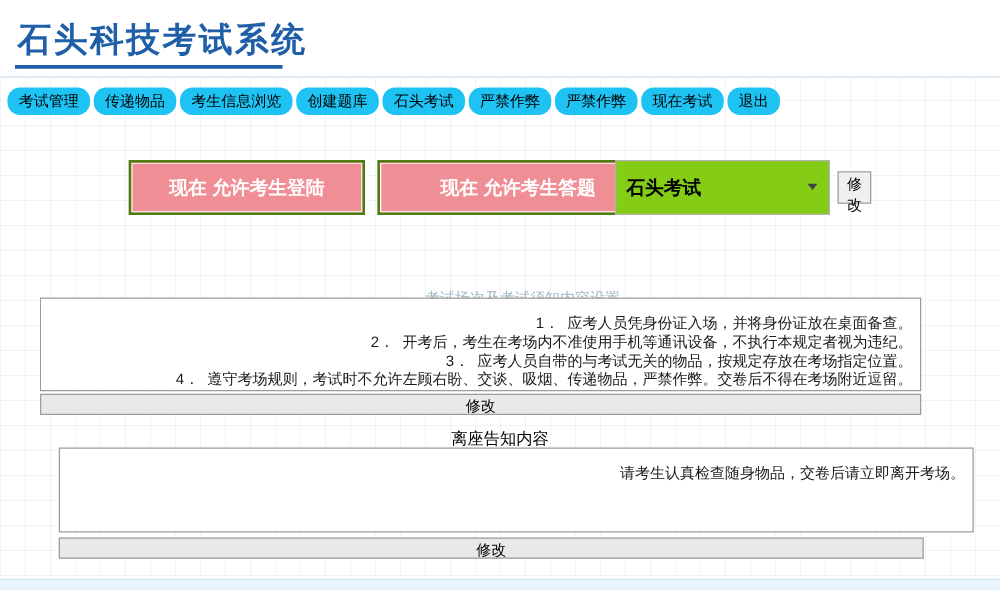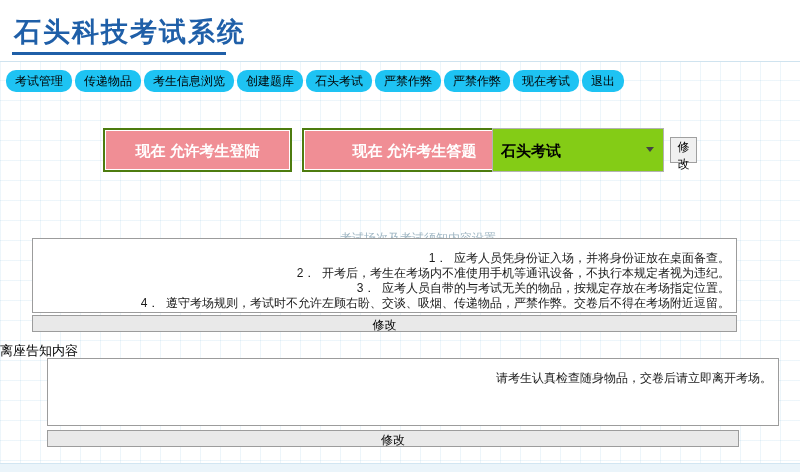--- a/index.html
+++ b/index.html
@@ -207,21 +207,21 @@
     top: 215px;
     width: 705px;
     height: 17px;
   }
 
   .section-label {
     position: absolute;
     left: 0;
     top: 242px;
     width: 800px;
-    text-align: left;
+    text-align: center;
     font-size: 13px;
     color: #000000;
     font-weight: normal;
   }
 
   #notice2 {
     left: 47px;
     top: 258px;
     width: 732px;
     height: 68px;

